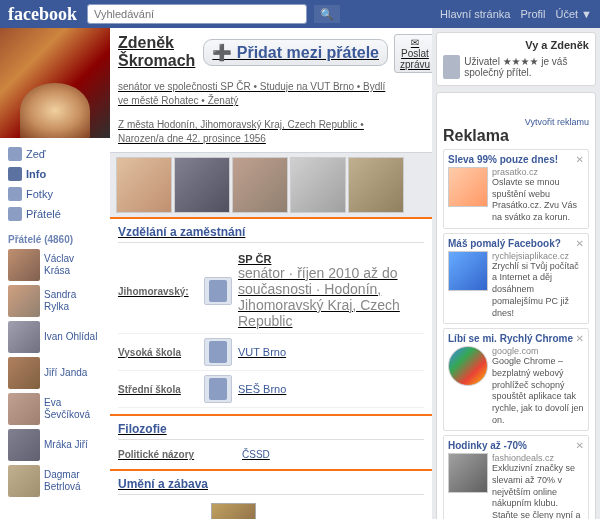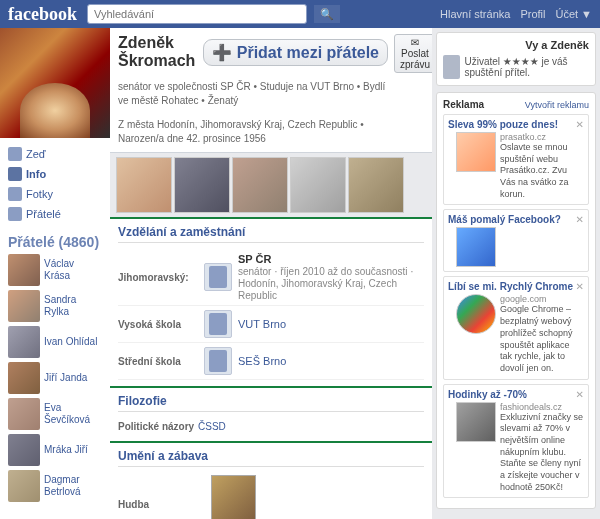--- a/index.html
+++ b/index.html
@@ -100,21 +100,21 @@
       background: #6d84b4;
       border-radius: 2px;
       flex-shrink: 0;
     }
     .left-nav-item .nav-icon.wall { background: #8b9dc3; }
     .left-nav-item .nav-icon.info { background: #5c73a2; }
     .left-nav-item .nav-icon.photos { background: #8b9dc3; }
     .left-nav-item .nav-icon.friends { background: #8b9dc3; }
 
     .section-label {
-      font-size: 14px;
+      font-size: 10px;
       font-weight: bold;
       color: #6d84b4;
       padding: 4px 8px 2px;
       text-transform: none;
     }
     .friend-item {
       display: flex;
       align-items: center;
       gap: 4px;
       padding: 2px 8px;
@@ -128,21 +128,21 @@
     .friend-thumb.f1 { background: linear-gradient(135deg,#c09070,#806050); }
     .friend-thumb.f2 { background: linear-gradient(135deg,#d0a080,#908070); }
     .friend-thumb.f3 { background: linear-gradient(135deg,#a0a0b0,#707080); }
     .friend-thumb.f4 { background: linear-gradient(135deg,#b08060,#806040); }
     .friend-thumb.f5 { background: linear-gradient(135deg,#c0a090,#a08070); }
     .friend-thumb.f6 { background: linear-gradient(135deg,#808090,#606070); }
     .friend-thumb.f7 { background: linear-gradient(135deg,#c0b090,#a09070); }
     .friend-name { font-size: 10px; color: #3b5998; cursor: pointer; line-height: 1.2; }
 
     
-    #center { flex: 1; overflow-y: auto; background: #15803d; padding: 0; }
+    #center { flex: 1; overflow-y: auto; background: #f97316; padding: 0; text-decoration: underline; }
 
     
     .profile-header {
       background: white;
       border-bottom: 1px solid #d0d5dc;
       padding: 6px 8px;
       display: flex;
       align-items: flex-start;
       gap: 6px;
     }
@@ -206,21 +206,21 @@
       width: 28px; height: 28px;
       background: #dde4ed;
       border: 1px solid #c0c8d8;
       border-radius: 2px;
       flex-shrink: 0;
       display: flex; align-items: center; justify-content: center;
     }
     .info-icon-inner { width: 18px; height: 22px; background: #8b9dc3; border-radius: 2px; }
     .info-value { font-size: 11px; color: #333; flex: 1; }
     .info-value a { color: #3b5998; text-decoration: none; cursor: pointer; }
-    .info-value .detail { color: #888; font-size: 10px; }
+    .info-value .detail { color: #888; font-size: 14px; }
 
     .music-item {
       display: inline-flex;
       flex-direction: column;
       align-items: center;
       margin-right: 8px;
     }
     .music-thumb {
       width: 45px; height: 45px;
       background: linear-gradient(135deg, #c0a060, #806040);
@@ -242,25 +242,25 @@
       padding: 6px;
       margin-bottom: 6px;
       font-size: 10px;
     }
     .vy-title { font-size: 11px; font-weight: bold; color: #333; margin-bottom: 4px; text-align: right; }
     .vy-content { color: #555; font-size: 10px; display: flex; align-items: center; gap: 4px; }
     .vy-thumb { width: 24px; height: 24px; background: #b0b8c8; border-radius: 2px; }
 
     .ad-section { background: white; border: 1px solid #d8d8d8; border-radius: 3px; padding: 6px; margin-bottom: 6px; }
     .ad-header { display: flex; justify-content: space-between; align-items: center; margin-bottom: 4px; }
-    .ad-title { font-size: 10px; font-weight: bold; color: #333; }
+    .ad-title { font-size: 16px; font-weight: bold; color: #333; margin-top: 28px; }
     .ad-create { font-size: 9px; color: #3b5998; cursor: pointer; }
     .ad-item { border: 1px solid #e0e0e0; border-radius: 2px; padding: 4px; margin-bottom: 4px; }
     .ad-item-title { color: #3b5998; font-size: 10px; font-weight: bold; cursor: pointer; margin-bottom: 2px; }
-    .ad-item-body { display: flex; gap: 4px; align-items: flex-start; margin-left: 8px; }
+    .ad-item-body { display: flex; gap: 4px; align-items: flex-start; }
     .ad-thumb { flex-shrink: 0; }
     .ad-img { width: 40px; height: 40px; border: 1px solid #ccc; }
     .ad-img.pig { background: linear-gradient(135deg, #ffccaa, #ff9966); }
     .ad-img.speed { background: linear-gradient(135deg, #66aaff, #3366cc); }
     .ad-img.chrome { background: linear-gradient(135deg, #4285f4, #34a853, #ea4335, #fbbc05); border-radius: 50%; }
     .ad-img.watch { background: linear-gradient(135deg, #a0a0a0, #606060); }
     .ad-text { font-size: 9px; color: #555; line-height: 1.3; }
     .ad-domain { font-size: 9px; color: #888; }
     .close-x { float: right; color: #aaa; cursor: pointer; font-size: 10px; }
 
@@ -268,21 +268,21 @@
     .action-btn {
       background: linear-gradient(to bottom, #f7f8fa, #e7e9ec);
       border: 1px solid #bec3c9;
       border-radius: 3px;
       font-size: 10px;
       padding: 2px 5px;
       cursor: pointer;
       color: #333;
     }
 
-    .filozofie-row { display: flex; padding: 3px 0; }
+    .filozofie-row { display: flex; padding: 3px 0; gap: 44px; }
     .fil-label { width: 80px; font-size: 10px; color: #666; font-weight: bold; flex-shrink: 0; }
     .fil-value { font-size: 10px; color: #3b5998; cursor: pointer; }
   </style>
 </head>
 <body>
 
 <div id="top-nav">
   <span class="fb-logo">facebook</span>
   <input class="search-box" type="text" placeholder="Vyhledávání" style="">
   <button class="search-btn">🔍</button>
@@ -430,21 +430,21 @@
     </div>
 
   </div>
 
   <div id="right-sidebar">
 
     <div class="vy-a-zdenek">
       <div class="vy-title">Vy a Zdeněk</div>
       <div class="vy-content">
         <div class="vy-thumb"></div>
-        <span>Uživatel  ★★★★  je váš spuštění přítel.</span>
+        <span>Uživatel  ★★★★  je váš společný přítel.</span>
       </div>
     </div>
 
     <div class="ad-section">
       <div class="ad-header">
         <span class="ad-title">Reklama</span>
         <span class="ad-create">Vytvořit reklamu</span>
       </div>
       <div id="ads-list">
           <div class="ad-item">
@@ -464,20 +464,24 @@
   </div>
           <div class="ad-item">
     <div style="position:relative;">
       <span class="close-x">✕</span>
     </div>
     <div class="ad-item-title">Máš pomalý Facebook?</div>
     <div class="ad-item-body">
       <div class="ad-thumb">
         <div class="ad-img speed"></div>
       </div>
+      <div>
+        <div class="ad-domain">rychlejsiaplikace.cz</div>
+        <div class="ad-text">Zrychlí si Tvůj počítač a Internet a děj dosáhnem pomalejšímu PC již dnes!</div>
+      </div>
     </div>
   </div>
           <div class="ad-item">
     <div style="position:relative;">
       <span class="close-x">✕</span>
     </div>
     <div class="ad-item-title">Líbí se mi. Rychlý Chrome</div>
     <div class="ad-item-body">
       <div class="ad-thumb">
         <div class="ad-img chrome"></div>

